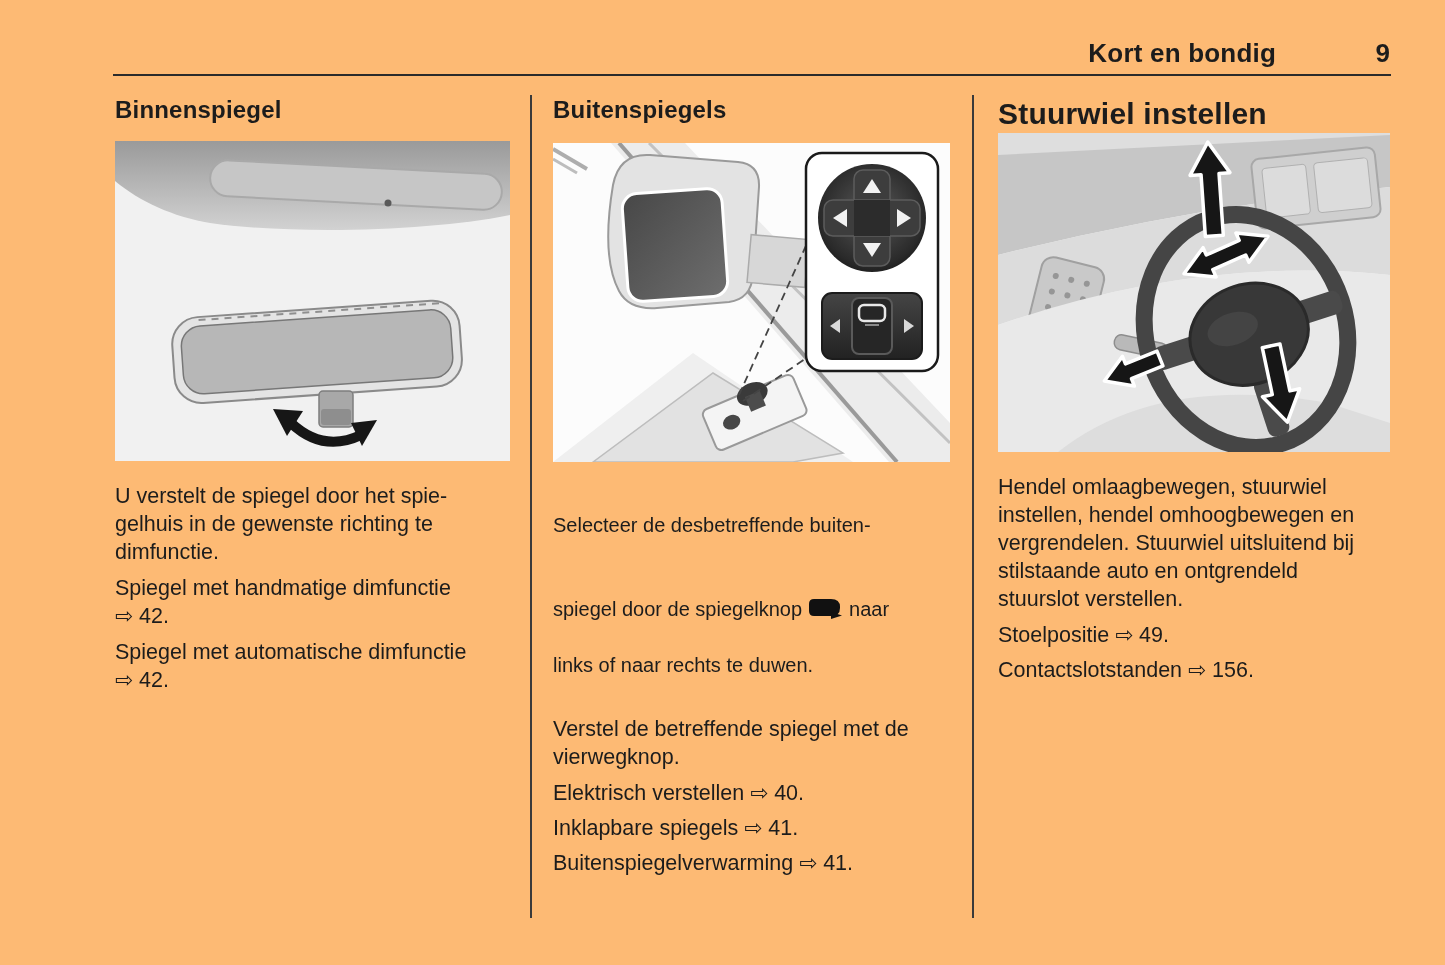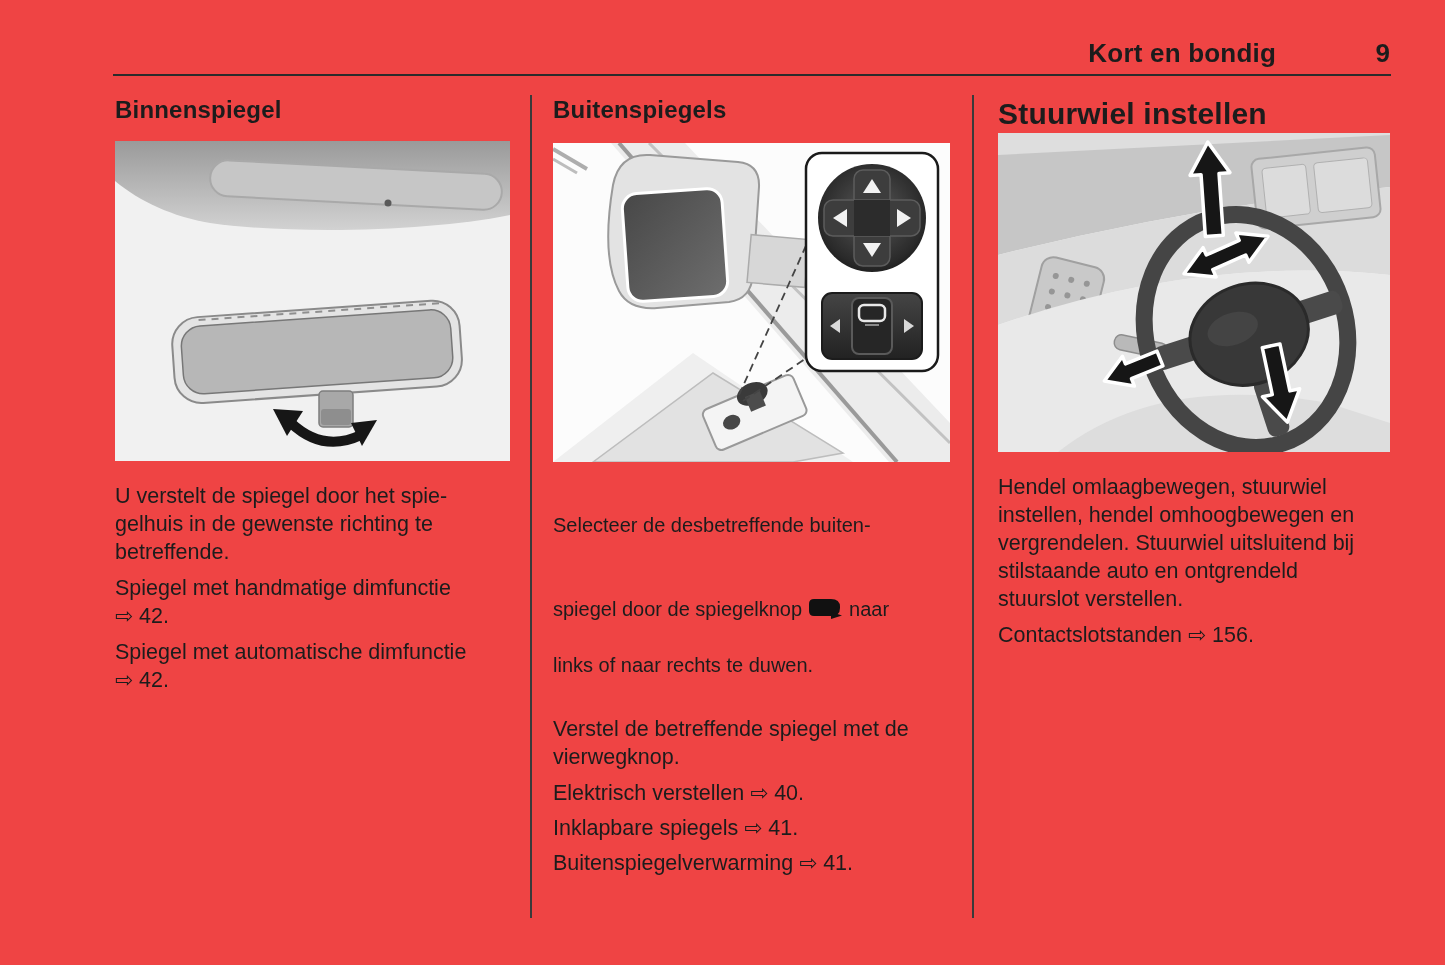--- a/index.html
+++ b/index.html
@@ -1,18 +1,18 @@
 <!DOCTYPE html>
 <html><head>
 <meta charset="utf-8">
 <style>
   * { margin:0; padding:0; box-sizing:border-box; }
   html,body { background:#ffffff; }
   .page {
-    position:relative; width:1445px; height:965px; background:#ef4444;
+    position:relative; width:1445px; height:965px; background:#fdba74;
     font-family:"Liberation Sans","DejaVu Sans",sans-serif;
     color:#1c1c1c; overflow:hidden;text-decoration:underline;
   }
   
   .hdr-title { position:absolute; top:38px; right:169px; font-size:26px; font-weight:bold; letter-spacing:0.2px; }
   .hdr-page  { position:absolute; top:38px; right:55px;  font-size:26px; font-weight:bold; }
   .hdr-rule  { position:absolute; top:74px; left:113px; width:1278px; height:2px; background:#2b2b2b; }
   
   .vsep { position:absolute; top:95px; width:2px; height:823px; background:#3a3a3a; }
   .vsep.s1 { left:530px; } .vsep.s2 { left:972px; }
@@ -66,21 +66,21 @@
         <rect x="204" y="250" width="34" height="36" rx="4" fill="#a8a8a8" stroke="#7d7d7d" stroke-width="1.5"></rect>
         <rect x="206" y="268" width="30" height="16" rx="3" fill="#8e8e8e"></rect>
         <path d="M176,282 Q208,312 246,294" fill="none" stroke="#161616" stroke-width="10"></path>
         <polygon points="158,268 188,270 172,295" fill="#161616"></polygon>
         <polygon points="262,279 236,282 247,305" fill="#161616"></polygon>
       </svg>
     </figure>
 
     <p class="para">U verstelt de spiegel door het spie-
 gelhuis in de gewenste richting te
-betreffende.</p>
+dimfunctie.</p>
     <p class="para">Spiegel met handmatige dimfunctie
 ⇨ 42.</p>
     <p class="para">Spiegel met automatische dimfunctie
 ⇨ 42.</p>
   </section>
 
   <section class="col col2">
     <h2 class="sub">Buitenspiegels</h2>
 
     <figure>
@@ -205,16 +205,17 @@
           <polygon points="-28,-8 6,-8 6,-16 32,0 6,16 6,8 -28,8" transform="translate(136,236) rotate(158)"></polygon>
         </g>
       </svg>
     </figure>
 
     <p class="para">Hendel omlaagbewegen, stuurwiel
 instellen, hendel omhoogbewegen en
 vergrendelen. Stuurwiel uitsluitend bij
 stilstaande auto en ontgrendeld
 stuurslot verstellen.</p>
+    <p class="ref">Stoelpositie ⇨ 49.</p>
     <p class="ref">Contactslotstanden ⇨ 156.</p>
   </section>
 
 </div>
 
 </body></html>

